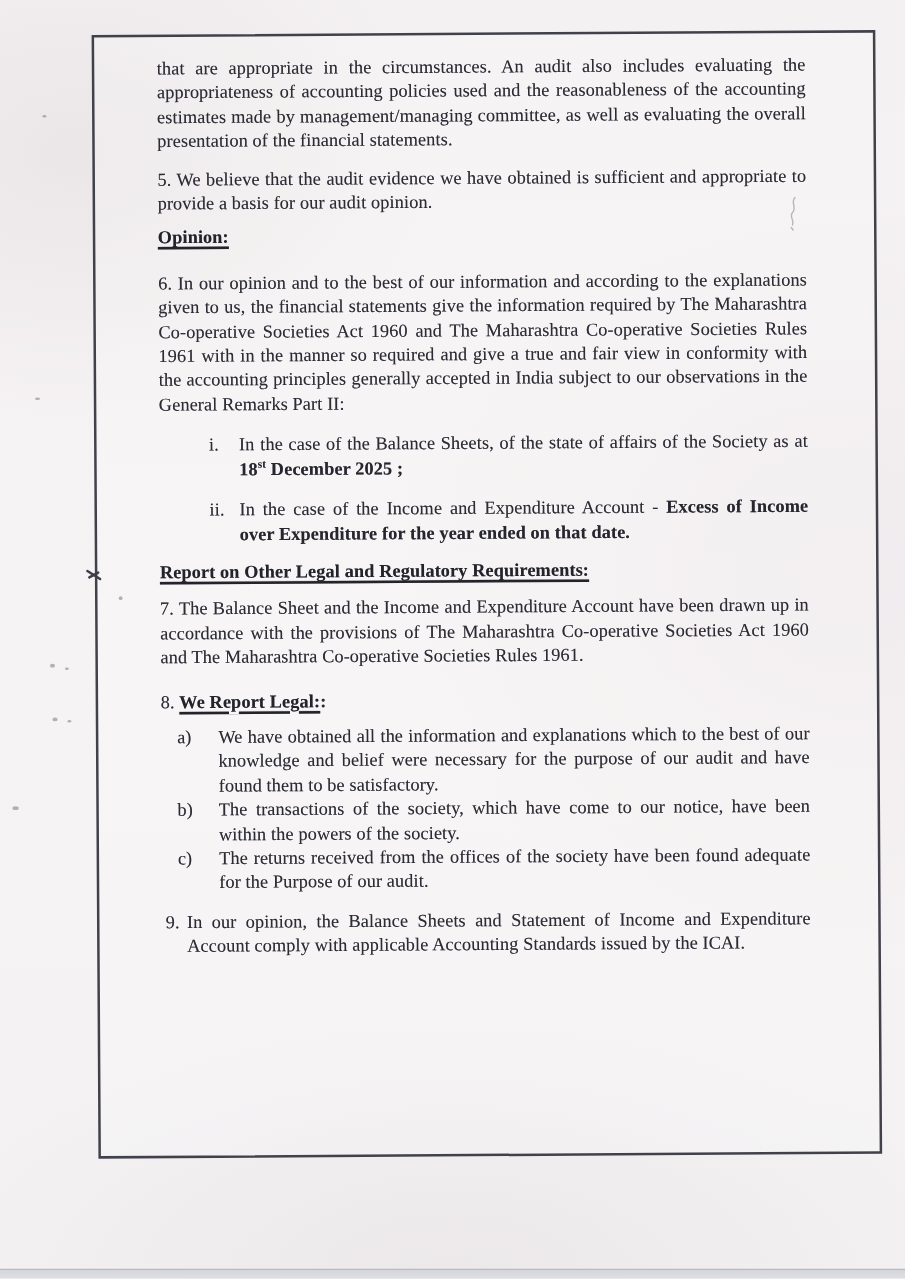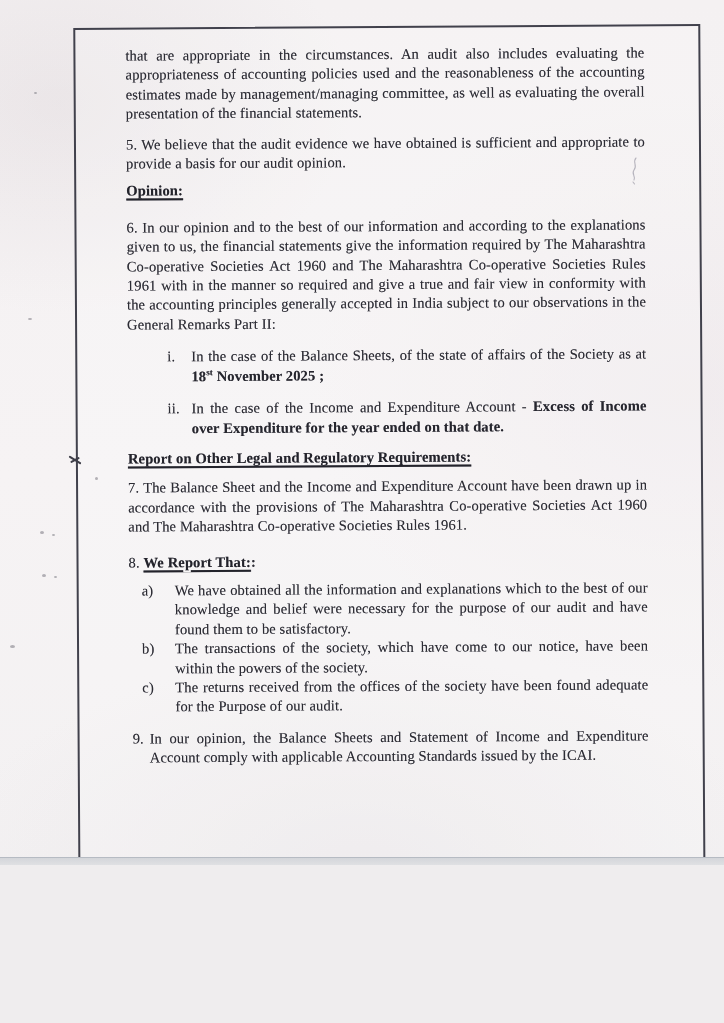--- a/index.html
+++ b/index.html
@@ -3,21 +3,21 @@
 <meta charset="utf-8">
 <style>
   html, body { margin: 0; padding: 0; }
   body {
     width: 724px; height: 1023px;
     background: #efedee;
     font-family: "Liberation Serif", serif;
   }
   .scan-page {
     position: relative;
-    width: 724px; height: 865px;
+    width: 724px; height: 1023px;
     overflow: hidden;
     background:
       radial-gradient(ellipse 420px 300px at 8% 12%, rgba(210,200,205,0.28), rgba(210,200,205,0) 70%),
       radial-gradient(ellipse 500px 400px at 95% 45%, rgba(235,228,232,0.5), rgba(235,228,232,0) 75%),
       radial-gradient(ellipse 600px 300px at 50% 100%, rgba(222,216,220,0.35), rgba(222,216,220,0) 70%),
       linear-gradient(180deg, #f4f1f2 0%, #f6f3f4 55%, #f3f1f2 100%);
   }
   .page-frame {
     position: absolute;
     left: 76px; top: 26px;
@@ -109,33 +109,33 @@
 
       <p class="para p-5">5. We believe that the audit evidence we have obtained is sufficient and appropriate to provide a basis for our audit opinion.</p>
 
       <p class="para heading h-opinion">Opinion:</p>
 
       <p class="para p-6">6. In our opinion and to the best of our information and according to the explanations given to us, the financial statements give the information required by The Maharashtra Co-operative Societies Act 1960 and The Maharashtra Co-operative Societies Rules 1961 with in the manner so required and give a true and fair view in conformity with the accounting principles generally accepted in India subject to our observations in the General Remarks Part II:</p>
 
       <div class="opinion-list">
         <div class="o-item">
           <span class="o-marker">i.</span>
-          <span class="o-text"><span>In the case of the Balance Sheets, of the state of affairs of the Society as at </span><b><span>18</span><sup>st</sup><span> November 2025 ;</span></b></span>
+          <span class="o-text"><span>In the case of the Balance Sheets, of the state of affairs of the Society as at </span><b><span>18</span><sup>st</sup><span> December 2025 ;</span></b></span>
         </div>
         <div class="o-item">
           <span class="o-marker">ii.</span>
           <span class="o-text"><span>In the case of the Income and Expenditure Account - </span><b>Excess of Income over Expenditure for the year ended on that date.</b></span>
         </div>
       </div>
 
       <p class="para heading h-legal">Report on Other Legal and Regulatory Requirements:</p>
 
       <p class="para p-7">7. The Balance Sheet and the Income and Expenditure Account have been drawn up in accordance with the provisions of The Maharashtra Co-operative Societies Act 1960 and The Maharashtra Co-operative Societies Rules 1961.</p>
 
-      <p class="para h-report"><span class="h-num">8. </span><span class="heading">We Report That:</span><span class="h-trail">:</span></p>
+      <p class="para h-report"><span class="h-num">8. </span><span class="heading">We Report Legal:</span><span class="h-trail">:</span></p>
 
       <div class="report-list">
         <div class="r-item">
           <span class="r-marker">a)</span>
           <span class="r-text">We have obtained all the information and explanations which to the best of our knowledge and belief were necessary for the purpose of our audit and have found them to be satisfactory.</span>
         </div>
         <div class="r-item">
           <span class="r-marker">b)</span>
           <span class="r-text">The transactions of the society, which have come to our notice, have been within the powers of the society.</span>
         </div>

